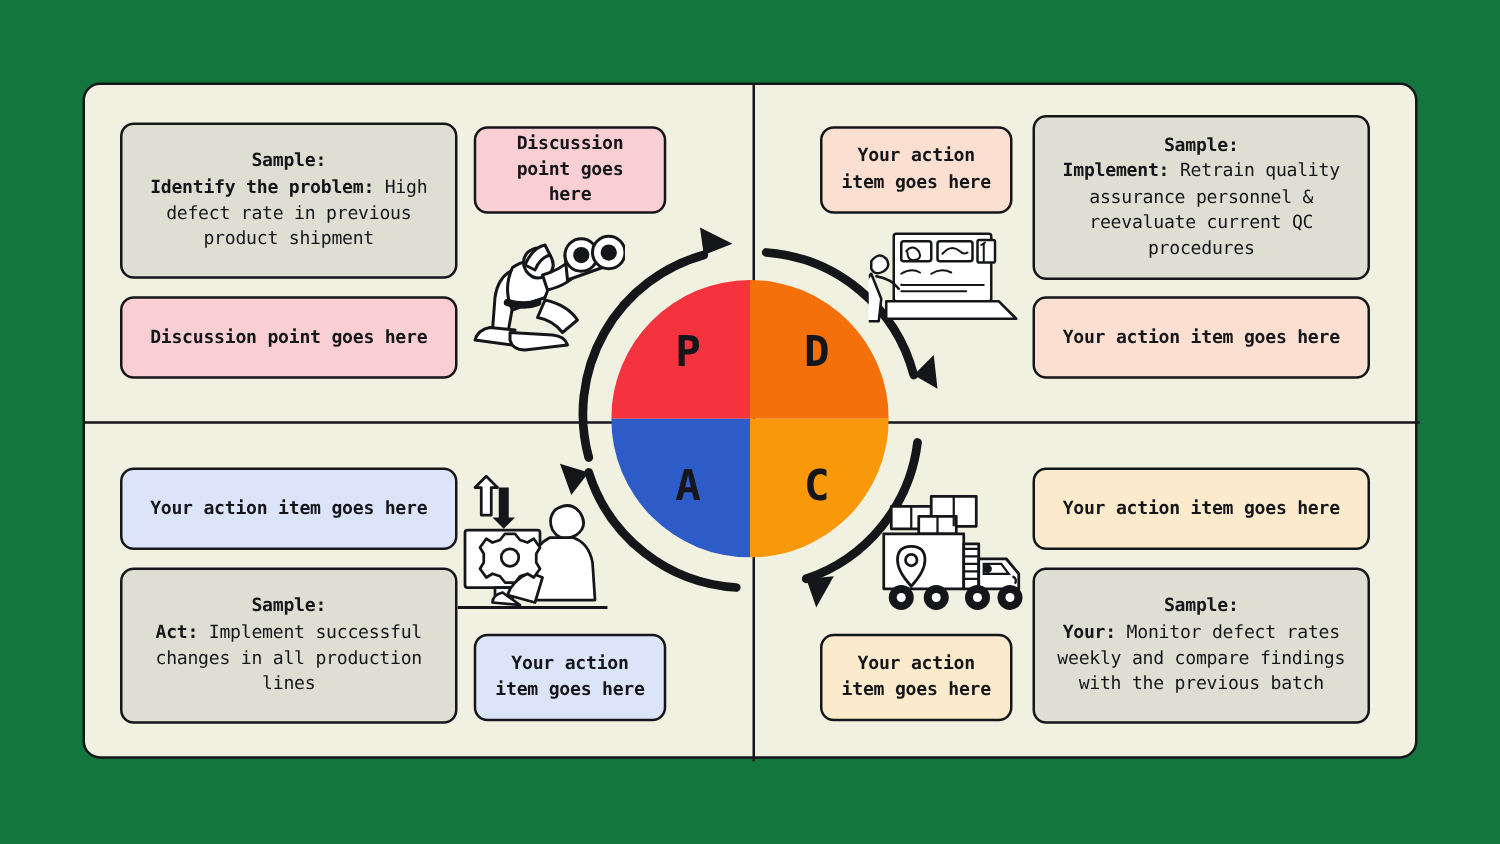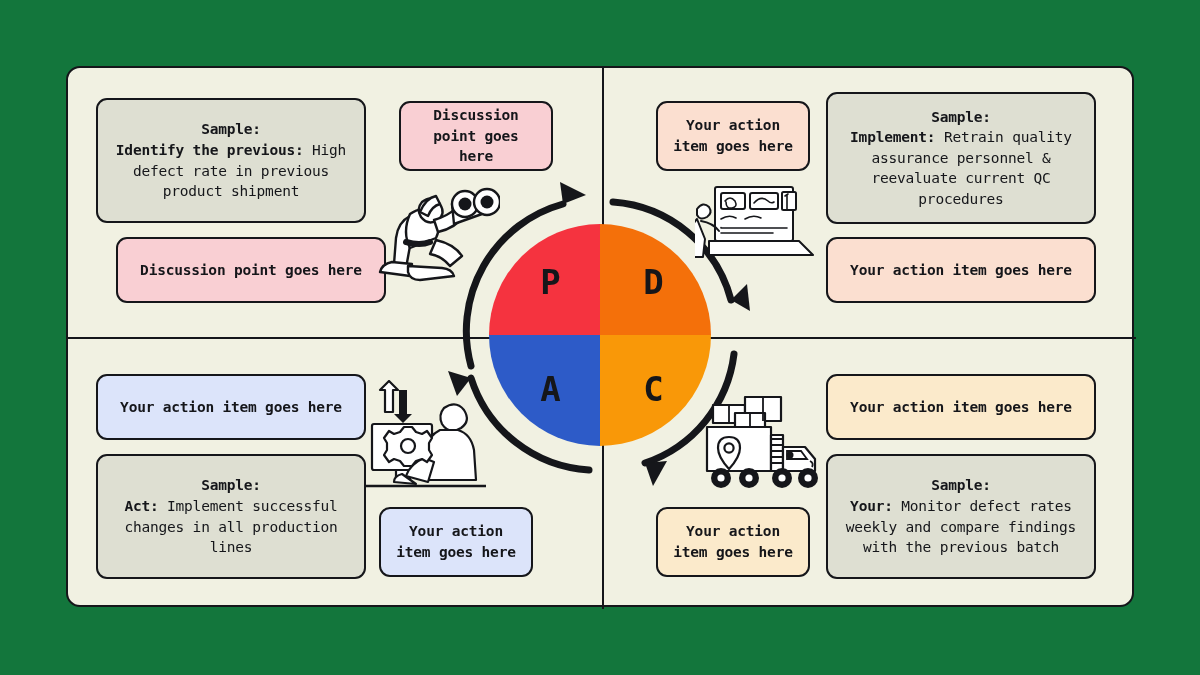--- a/index.html
+++ b/index.html
@@ -64,21 +64,21 @@
     text-align: center;
     padding: 8px 12px;
     line-height: 1.42;
     color: #15161a;
     letter-spacing: -0.2px;
   }
   .card .txt { display: block; width: 100%; }
   .card b, .card .bold { font-weight: bold; }
 
   .sample  { background: #dedfd2; font-size: 14.5px; }
-  .pink    { background: #f9cfd3; font-size: 14.5px; font-weight: bold; margin-left: 20px; }
+  .pink    { background: #f9cfd3; font-size: 14.5px; font-weight: bold; }
   .peach   { background: #fbdfd0; font-size: 14.5px; font-weight: bold; }
   .blue    { background: #dce4fa; font-size: 14.5px; font-weight: bold; }
   .cream   { background: #fbeacb; font-size: 14.5px; font-weight: bold; }
 
   
   #cycle {
     position: absolute;
     left: 423px;
     top: 158px;
     width: 354px;
@@ -124,21 +124,21 @@
 <div id="slide">
 
   <div id="panel">
 
     <div class="divider-v"></div>
     <div class="divider-h"></div>
 
     <div class="card sample" style="left:28px; top:30px; width:270px; height:125px;">
       <span class="txt">
         <b>Sample:</b><br>
-        <b>Identify the previous:</b><span> High defect rate in previous product shipment</span>
+        <b>Identify the problem:</b><span> High defect rate in previous product shipment</span>
       </span>
     </div>
 
     <div class="card pink" style="left:311px; top:33px; width:154px; height:70px;">
       <span class="txt">Discussion point goes here</span>
     </div>
 
     <div class="card pink" style="left:28px; top:169px; width:270px; height:66px;">
       <span class="txt">Discussion point goes here</span>
     </div>

